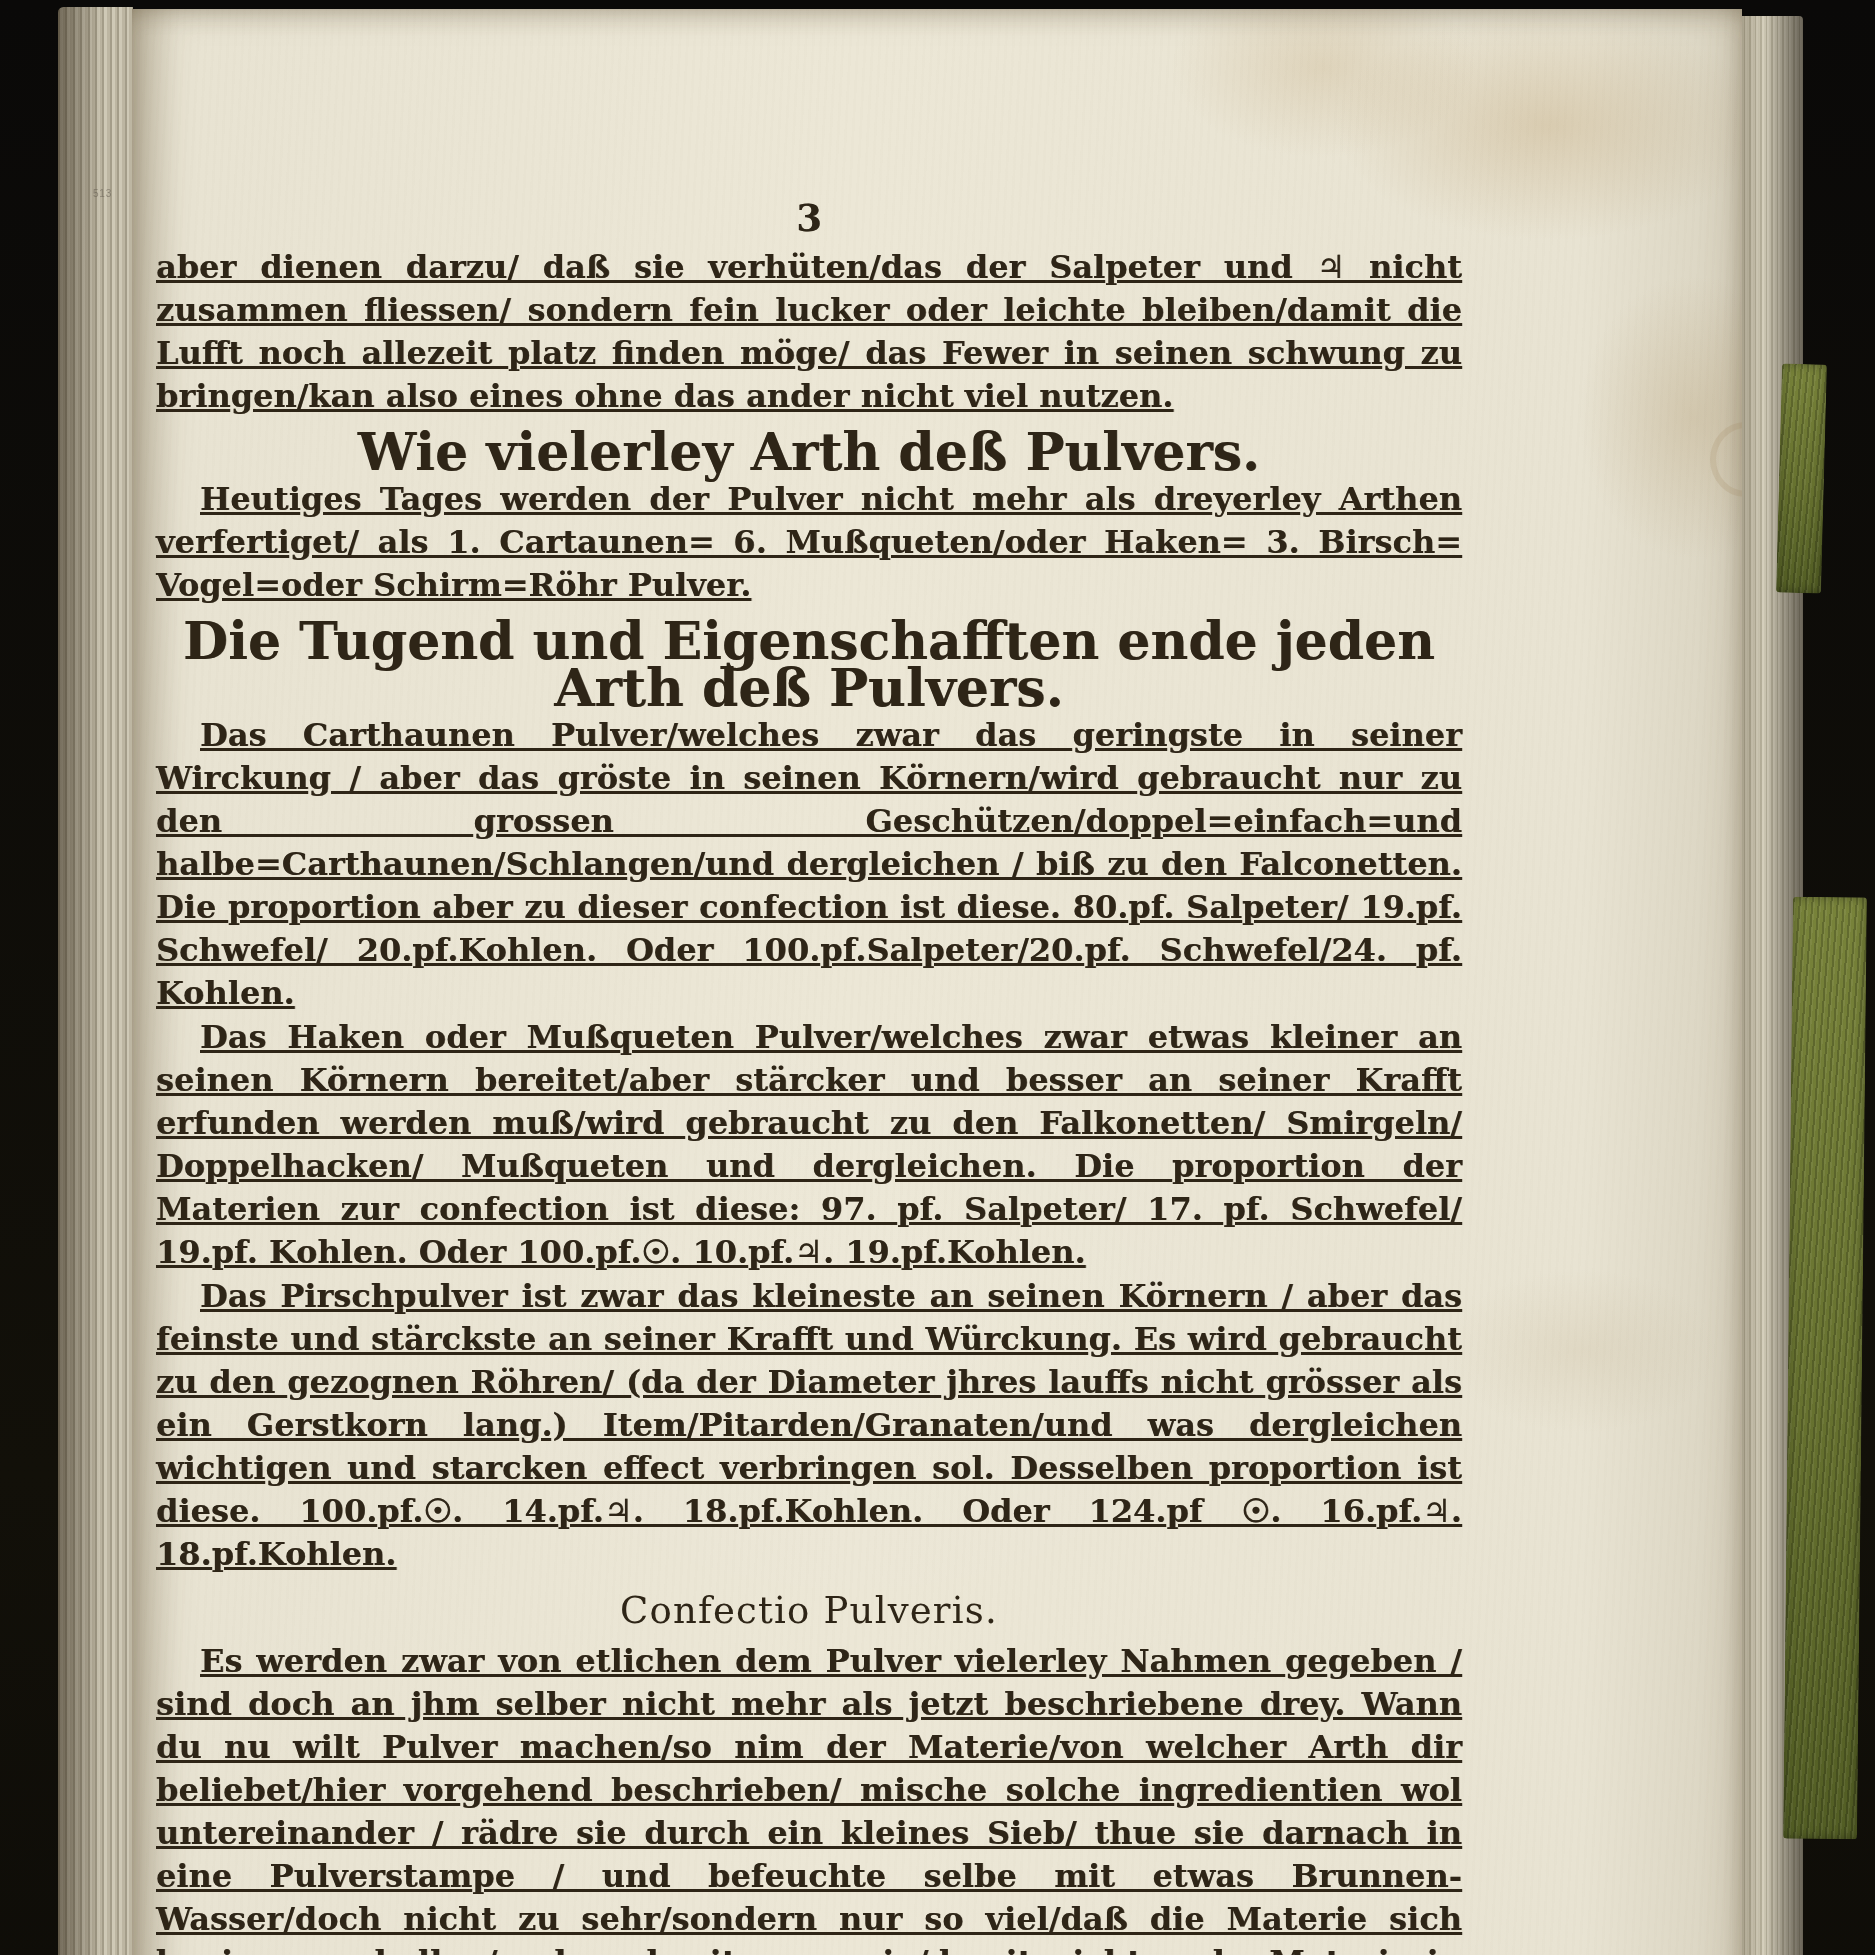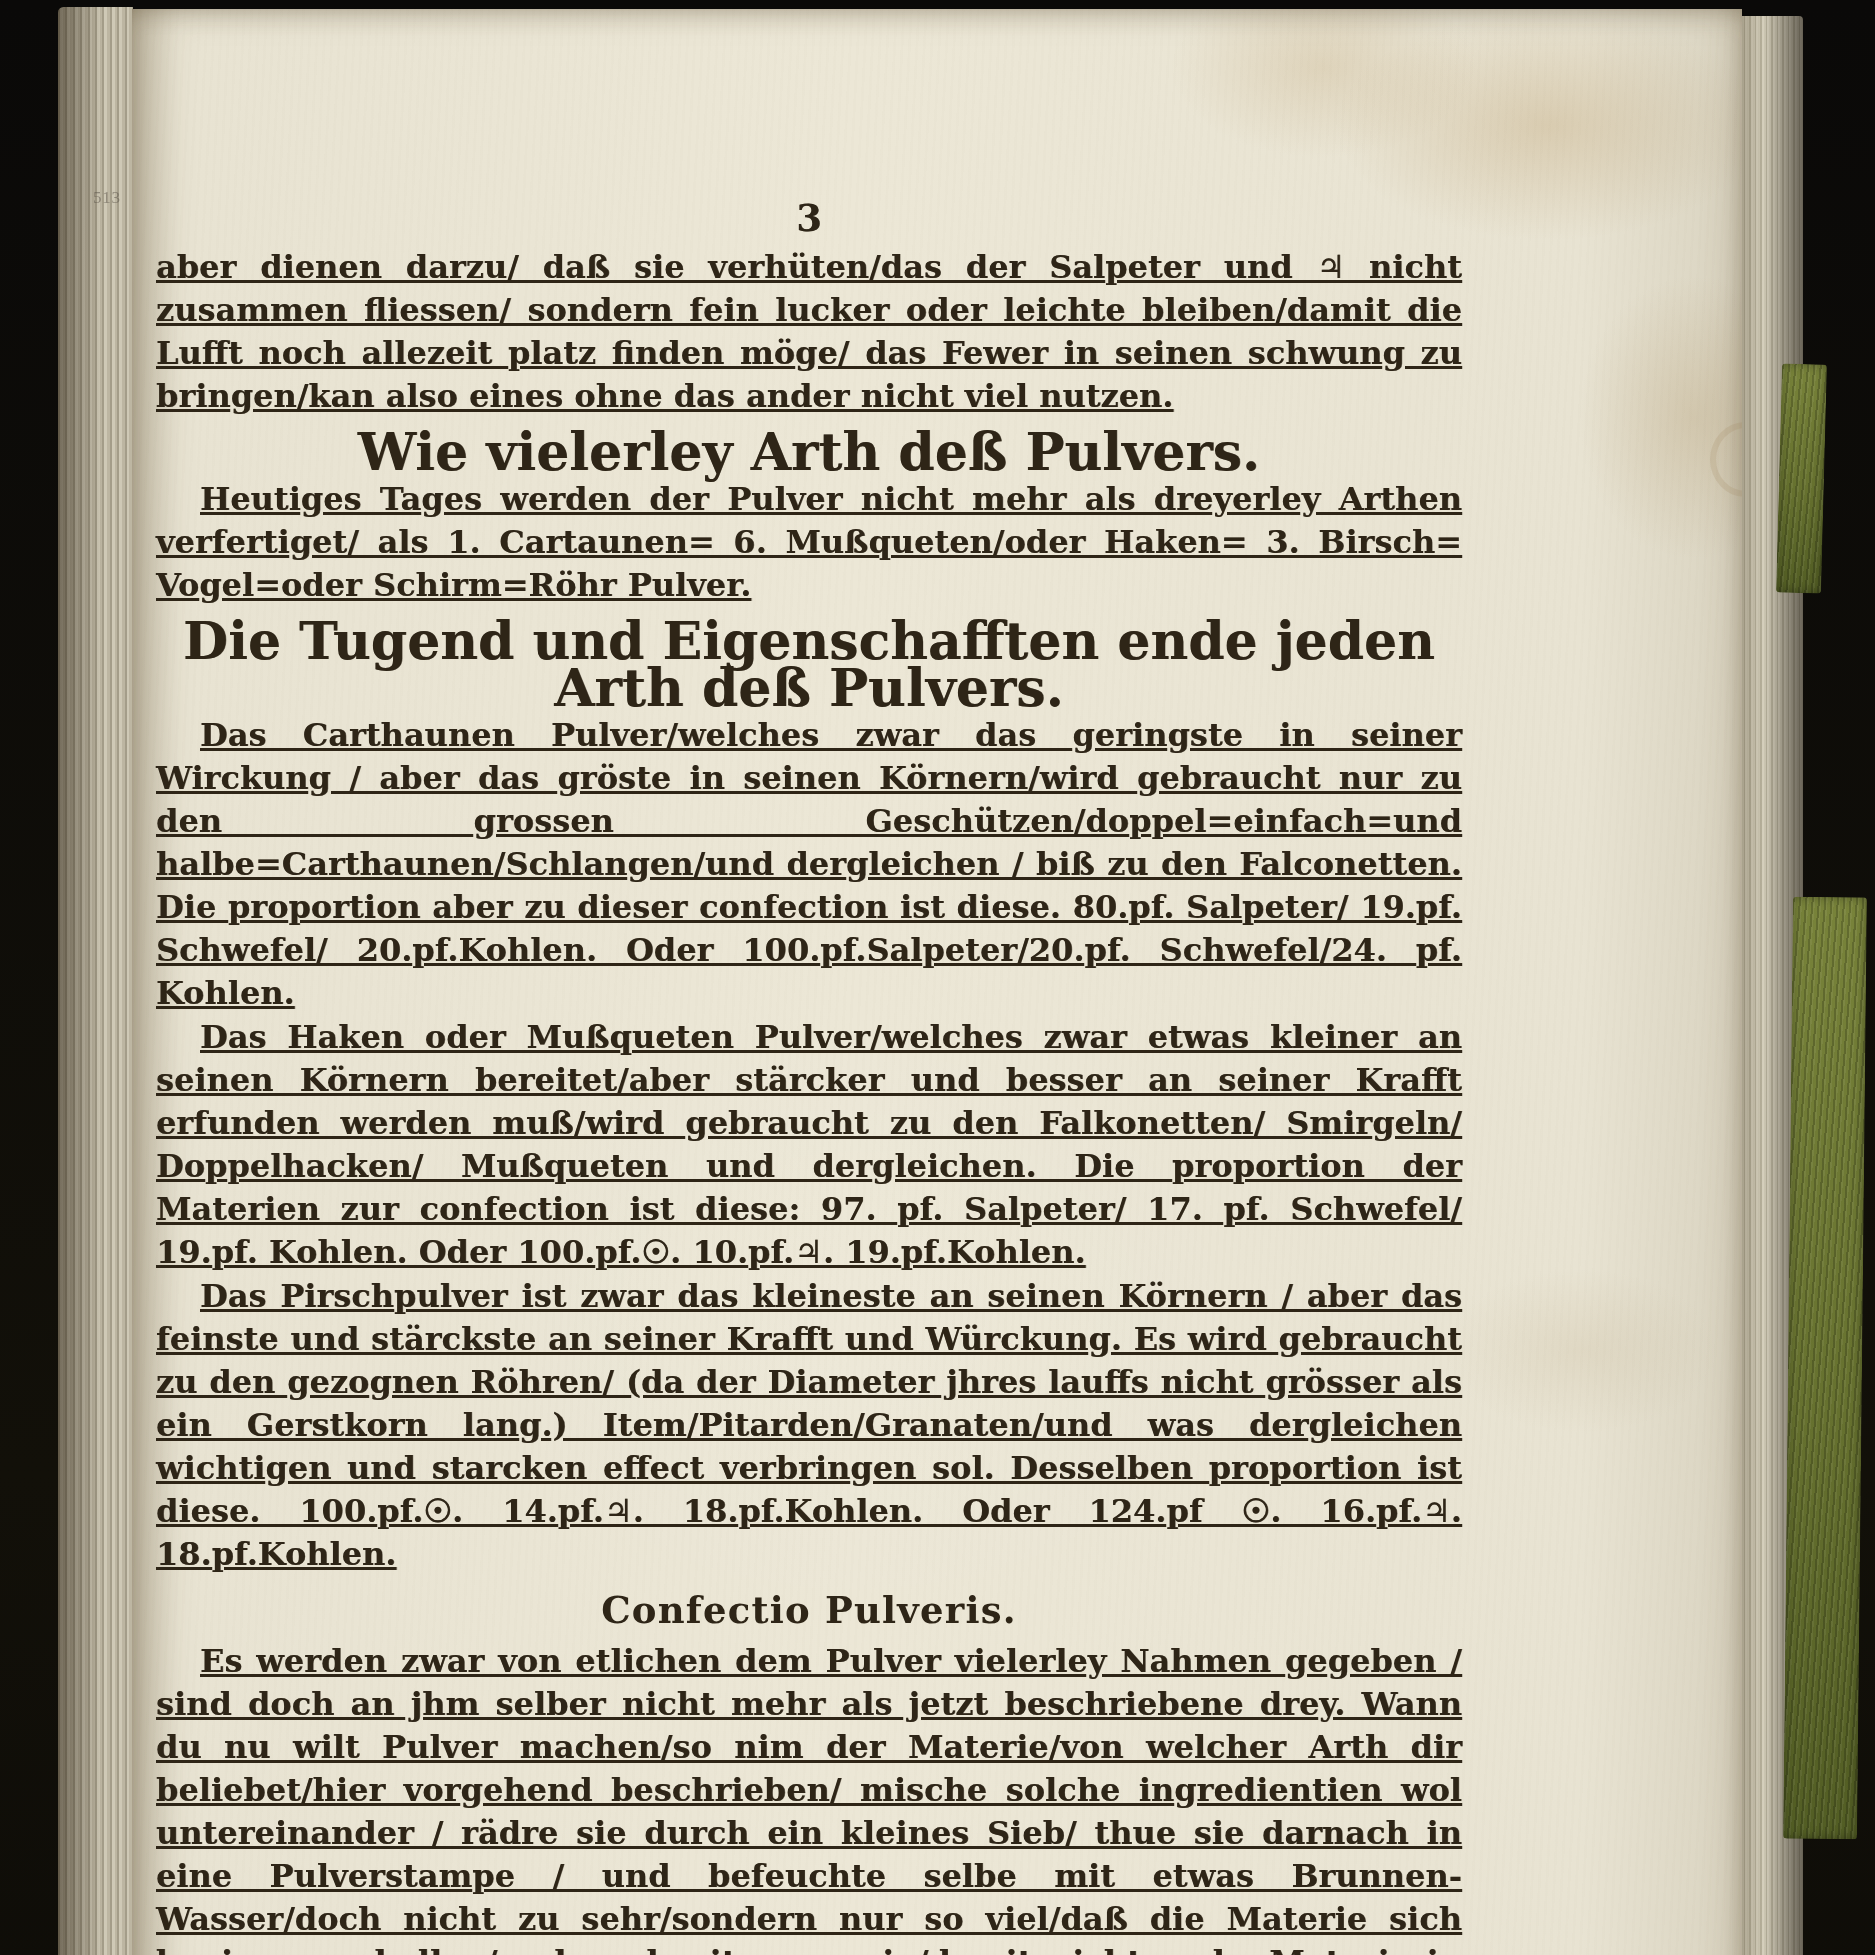--- a/index.html
+++ b/index.html
@@ -55,38 +55,38 @@
   }
   .ribbon.top{left:1779px;top:364px;width:45px;height:229px;transform:rotate(1.5deg);}
   .ribbon.bottom{left:1788px;top:897px;width:74px;height:942px;transform:rotate(0.6deg);}
   
   .ghost-ring{
     position:absolute;left:1578px;top:413px;width:59px;height:63px;
     border:6.3px solid rgba(158,136,96,0.20);border-radius:50%;
   }
   .shelf-mark{
     position:absolute;left:93px;top:188px;
-    font-family:Liberation Serif, serif;
-    font-size:17px;color:rgba(95,88,76,0.55);letter-spacing:0.8px;text-align:center;
+    font-family:Liberation Sans, sans-serif;
+    font-size:10px;color:rgba(95,88,76,0.55);letter-spacing:0.8px;text-align:center;
   }
   
   .text-block{
     position:absolute;left:156px;top:197px;width:1306px;
     color:#2e2517;font-weight:bold;font-size:32px;line-height:43px;
   }
   .blackletter{text-shadow:0.4px 0 0 rgba(46,37,23,0.55);}
   .page-num{text-align:center;font-size:37px;margin:0 0 5.5px 0;}
   .para{margin:0 0 0.8px 0;text-align:justify;text-indent:44px;text-decoration:underline;}
   .para.opening{text-indent:0;}
   h2.heading{
     text-align:center;font-size:52px;line-height:47px;
     margin:10.2px 0 3.1px 0;font-weight:bold;
   }
   h2.heading.roman{
-    font-size:37px;font-weight:bold;text-shadow:none;letter-spacing:1.2px;
+    font-size:37px;font-weight:normal;text-shadow:none;letter-spacing:1.2px;
     margin:11.7px 0 5.5px 0;
     text-align:center;
   }
 </style>
 </head>
 <body>
 
 <div class="book">
 
   <div class="gutter-stack"></div>

